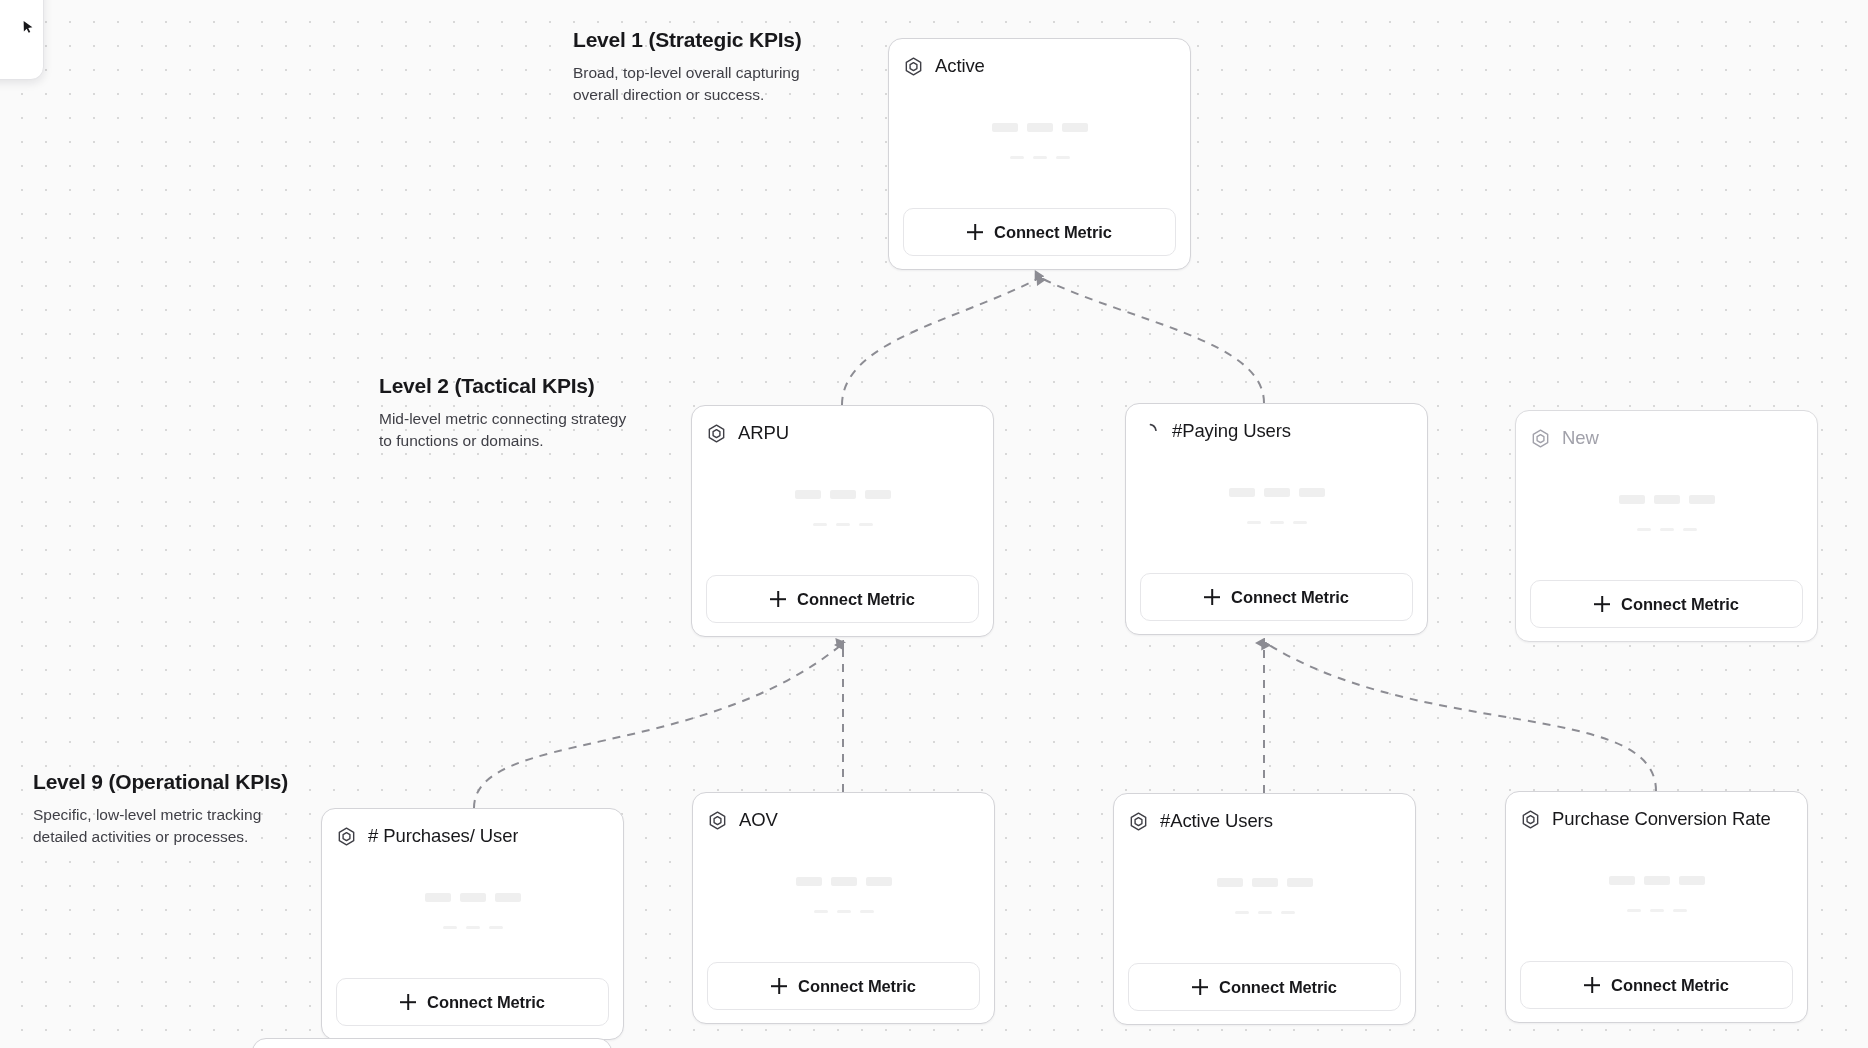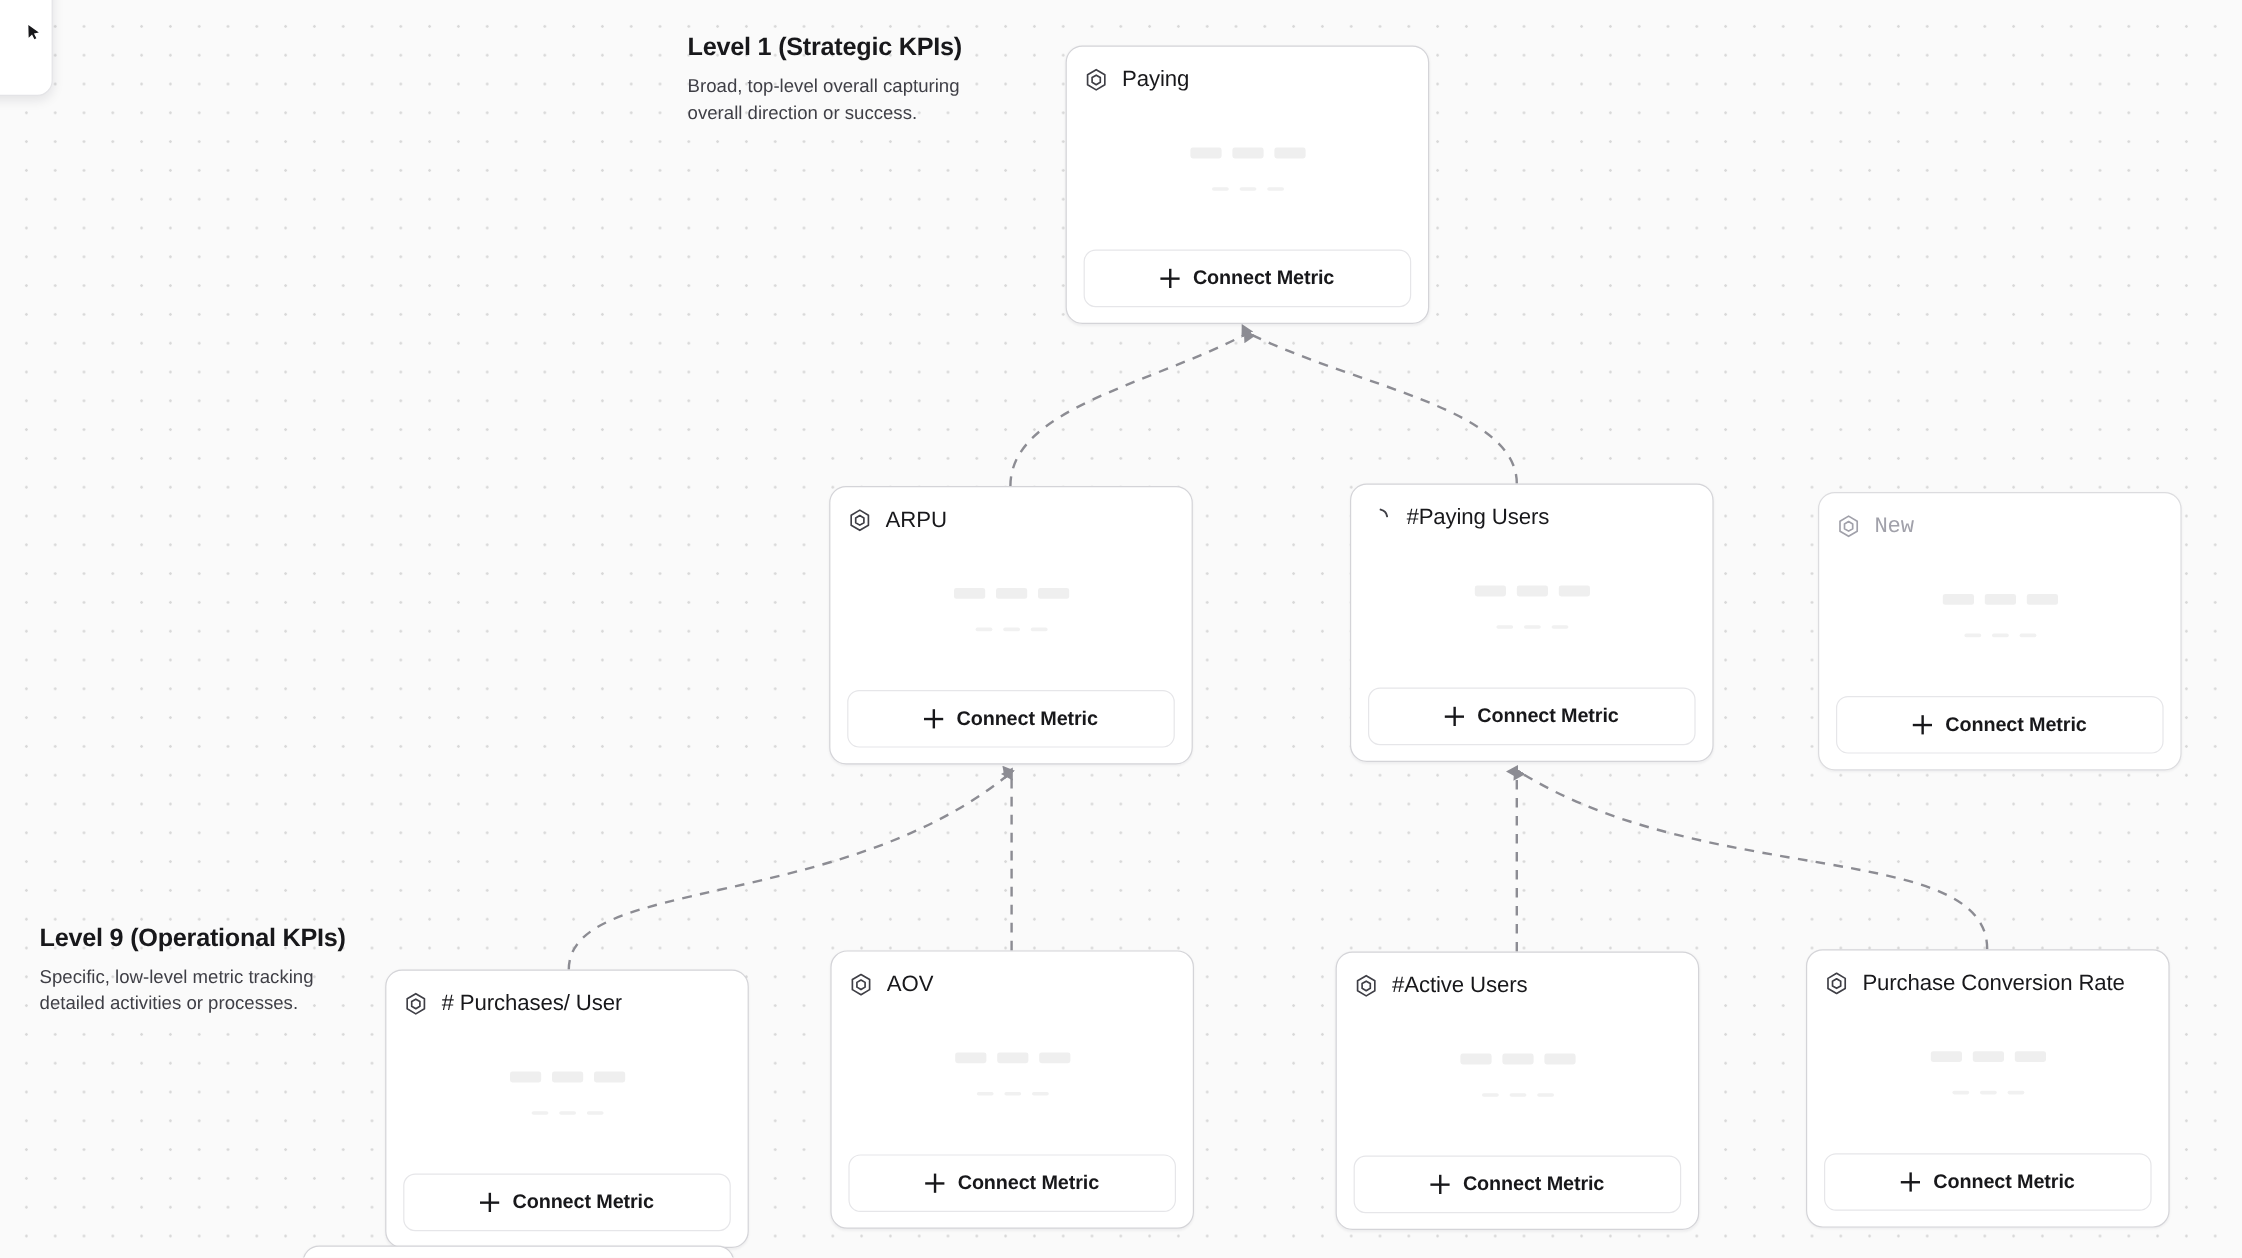--- a/index.html
+++ b/index.html
@@ -90,21 +90,21 @@
   .card.muted .card-icon { color: #a1a1aa; }
   .card-title {
     font-size: 18.5px;
     font-weight: 400;
     color: #18181b;
     letter-spacing: -0.1px;
     white-space: nowrap;
     overflow: hidden;
     text-overflow: ellipsis;
   }
-  .card.muted .card-title { color: #a1a1aa; font-family: Liberation Mono, monospace; }
+  .card.muted .card-title { color: #a1a1aa; }
 
   
   .card-body {
     flex: 1 1 auto;
     position: relative;
     display: flex;
     flex-direction: column;
     align-items: center;
     justify-content: center;
     gap: 0;
@@ -213,34 +213,38 @@
     <path d="M 1264 793 L 1264 643" fill="none" stroke="#8c8c93" stroke-width="2" stroke-dasharray="8 7" marker-end="url(#arrowUp)"></path>
 
     <path d="M 1656 791 C 1656 700 1420 740 1266 643" fill="none" stroke="#8c8c93" stroke-width="2" stroke-dasharray="8 7" marker-end="url(#arrowUp)"></path>
   </svg>
 
   <div class="level-caption" id="lvl1" style="left: 573px; top: 27px;">
     <div class="level-title">Level 1 (Strategic KPIs)</div>
     <div class="level-desc">Broad, top-level overall capturing overall direction or success.</div>
   </div>
 
+  <div class="level-caption" id="lvl2" style="left: 379px; top: 373px;">
+    <div class="level-title">Level 2 (Tactical KPIs)</div>
+    <div class="level-desc">Mid-level metric connecting strategy to functions or domains.</div>
+  </div>
 
   <div class="level-caption" id="lvl3" style="left: 33px; top: 769px;">
     <div class="level-title">Level 9 (Operational KPIs)</div>
     <div class="level-desc">Specific, low-level metric tracking detailed activities or processes.</div>
   </div>
 
   <div id="cards-root">
       <div class="card" style="left: 888px; top: 38px; width: 303px; height: 232px;">
         <div class="card-head">
           <svg class="card-icon" viewBox="0 0 24 24" fill="none" stroke="currentColor" stroke-width="1.6" stroke-linejoin="round">
             <path d="M12 2.4 L20.2 7.2 L20.2 16.8 L12 21.6 L3.8 16.8 L3.8 7.2 Z"></path>
             <path d="M12 7.6 L15.9 9.9 L15.9 14.4 L12 16.7 L8.1 14.4 L8.1 9.9 Z"></path>
           </svg>
-          <span class="card-title">Paying</span>
+          <span class="card-title">Active</span>
         </div>
         <div class="card-body">
           <div class="skeleton-row primary">
             <span class="sk"></span>
             <span class="sk"></span>
             <span class="sk"></span>
           </div>
           <div class="skeleton-row secondary">
             <span class="sk"></span>
             <span class="sk"></span>

